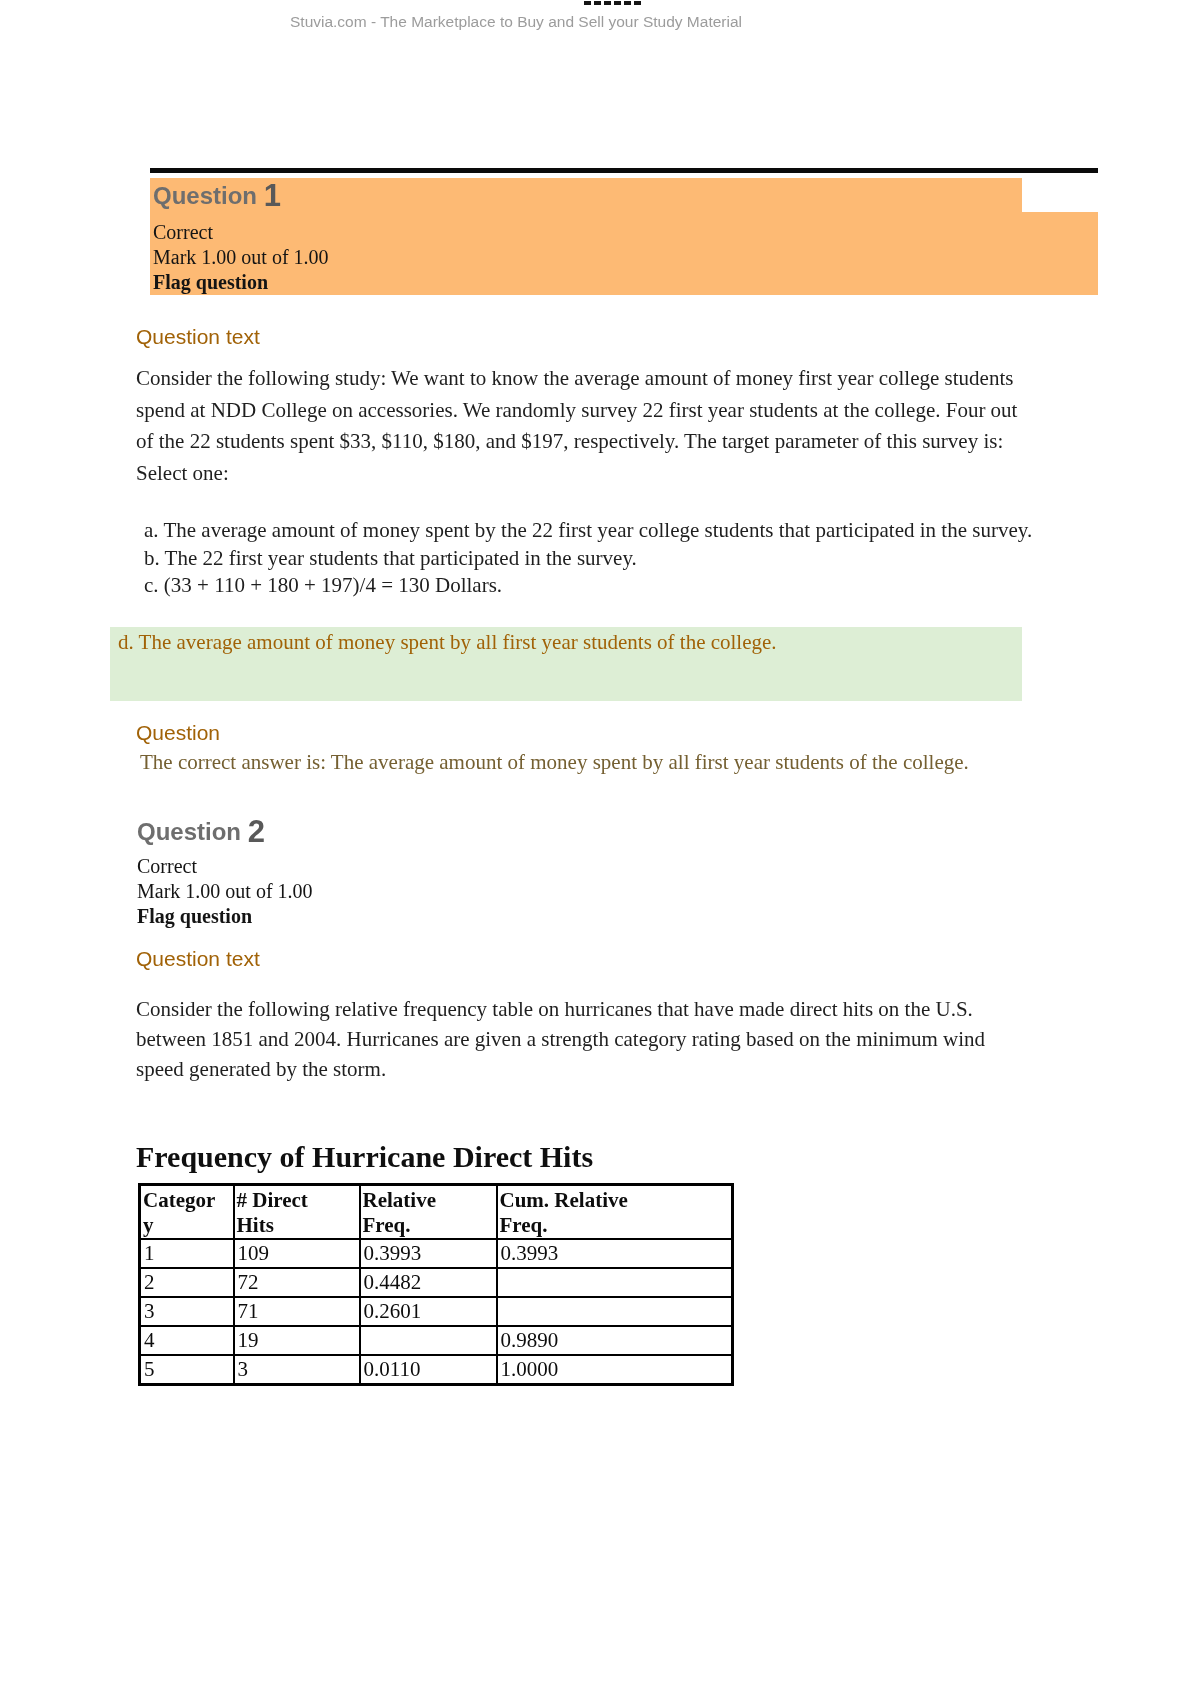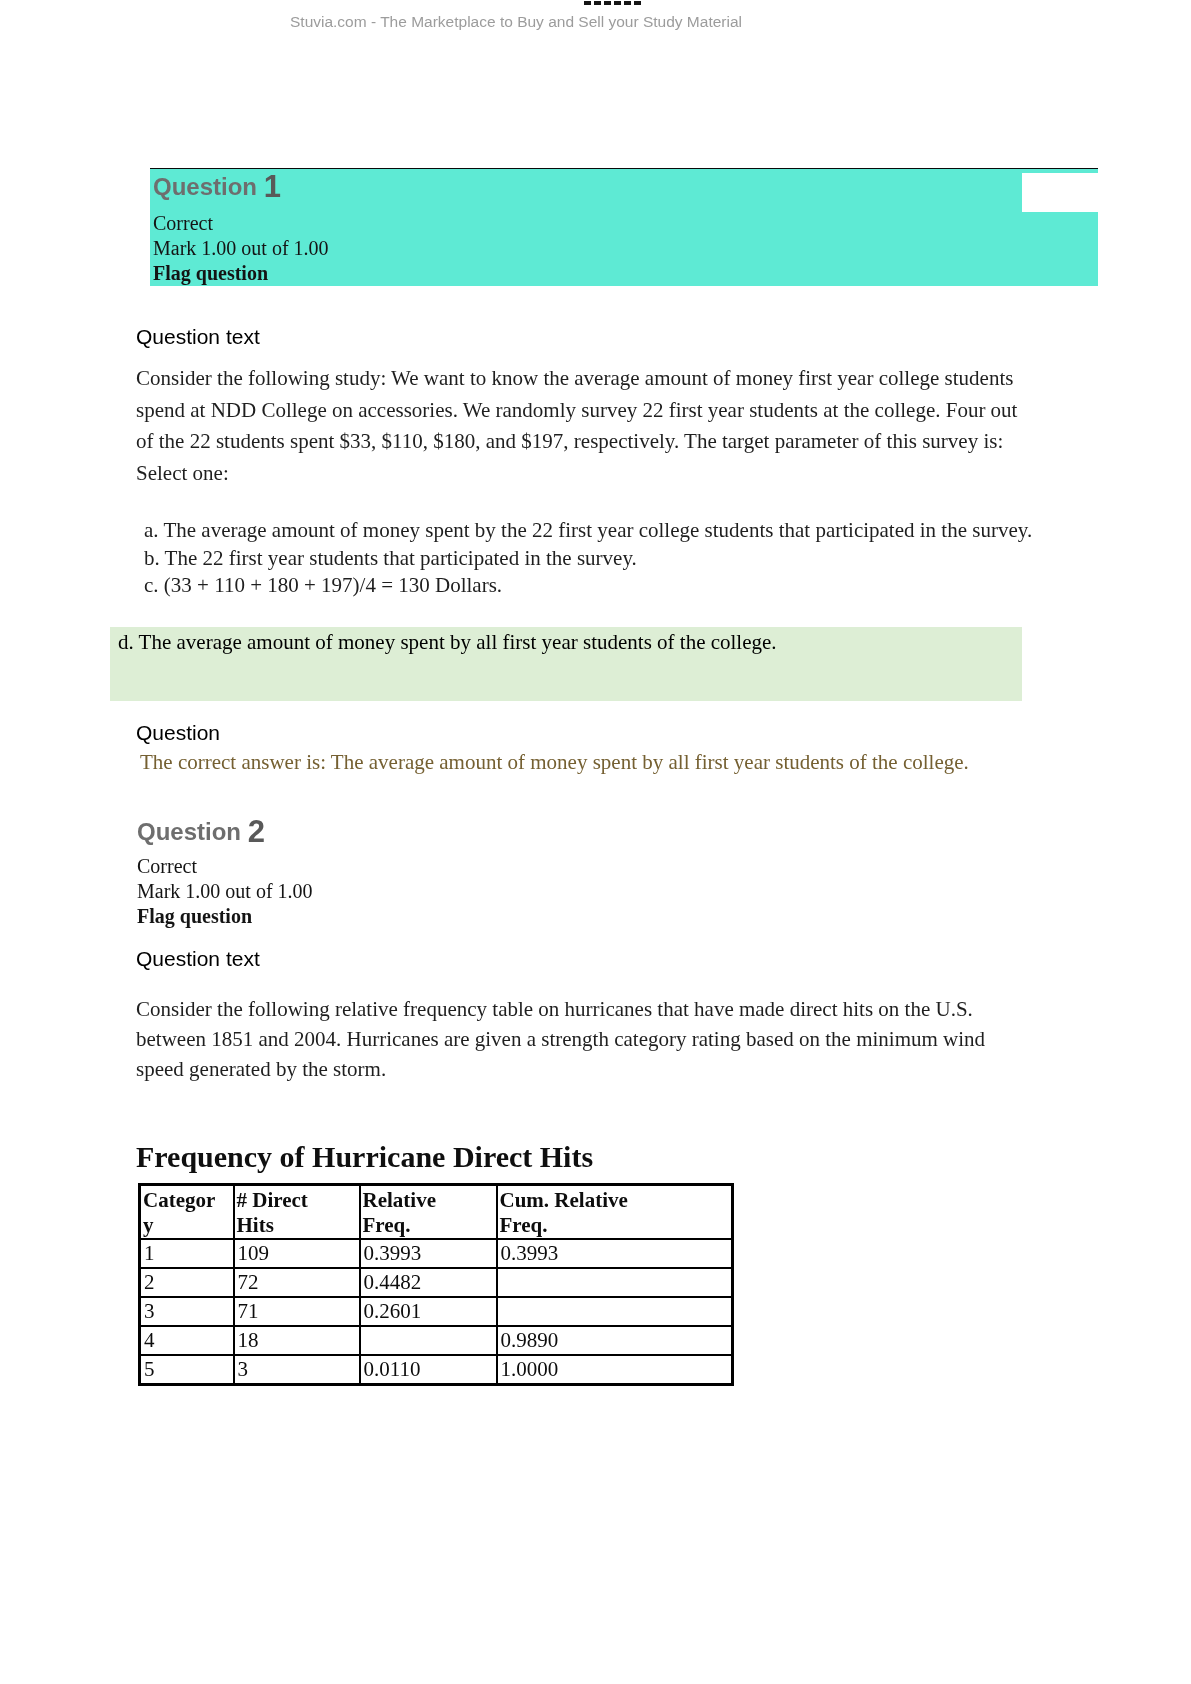--- a/index.html
+++ b/index.html
@@ -9,39 +9,39 @@
   }
   .abs{position:absolute;}
   
   #top-dash{left:584px;top:1px;width:57px;height:4px;
     background:repeating-linear-gradient(90deg,#141414 0 7px,transparent 7px 10px);}
   
   #site-header{left:0;top:13px;width:1032px;text-align:center;
     font-family:"Liberation Sans",sans-serif;font-size:15.5px;color:#9c9c9c;}
   
   #q1-rule{left:150px;top:168px;width:948px;height:5px;background:#0a0a0a;}
-  #q1-box{left:150px;top:169px;width:948px;height:117px;background:#5eead4;}
+  #q1-box{left:150px;top:178px;width:948px;height:117px;background:#fdba74;}
   #q1-notch{left:1022px;top:173px;width:76px;height:39px;background:#ffffff;}
   .q-head-content{padding:3px 0 0 3px;}
   .q-title{font-family:"Liberation Sans",sans-serif;font-weight:bold;
     font-size:24px;line-height:30px;color:#6e6e6e;margin:0 0 9px 0;}
   .q-title .q-num{font-size:31px;color:#595959;vertical-align:-2px;}
   .meta-line{font-size:20px;line-height:25px;color:#141414;}
   .meta-flag{font-weight:bold;}
   
   .section-heading{font-family:"Liberation Sans",sans-serif;font-size:21px;
-    color:#000000;line-height:24px;}
+    color:#a16207;line-height:24px;}
   
   .body-text{font-size:21px;line-height:31.5px;color:#1f1f1f;margin:0;}
   #q1-heading-area{left:136px;top:325px;}
   #q1-body{left:136px;top:363px;width:886px;}
   #q1-options{left:100px;top:517px;width:922px;margin-left:44px;}
   .option{font-size:21px;line-height:27.5px;padding-left:36px;text-indent:-36px;}
   #q1-green{left:110px;top:627px;width:912px;height:74px;padding:2px 0 0 8px;box-sizing:border-box;}
-  #q1-green .option{padding-left:28px;text-indent:-28px;color:#000000;}
+  #q1-green .option{padding-left:28px;text-indent:-28px;color:#a16207;}
   #q1-feedback-heading{left:136px;top:721px;}
   #q1-feedback-text{left:140px;top:749px;width:900px;font-size:21px;line-height:27px;}
   
   #q2-heading-block{left:137px;top:817px;}
   #q2-heading-block .q-title{margin-bottom:7px;}
   #q2-question-text-heading{left:136px;top:947px;}
   #q2-body{left:136px;top:994px;width:886px;}
   #q2-body .body-text{line-height:30px;}
   .link-line{font-size:21px;line-height:30px;}
   .pink{color:var(--pink);}
@@ -148,21 +148,21 @@
         <td></td>
       </tr>
       <tr>
         <td>3</td>
         <td>71</td>
         <td>0.2601</td>
         <td></td>
       </tr>
       <tr>
         <td>4</td>
-        <td>18</td>
+        <td>19</td>
         <td></td>
         <td>0.9890</td>
       </tr>
       <tr>
         <td>5</td>
         <td>3</td>
         <td>0.0110</td>
         <td>1.0000</td>
       </tr>
     </tbody>

